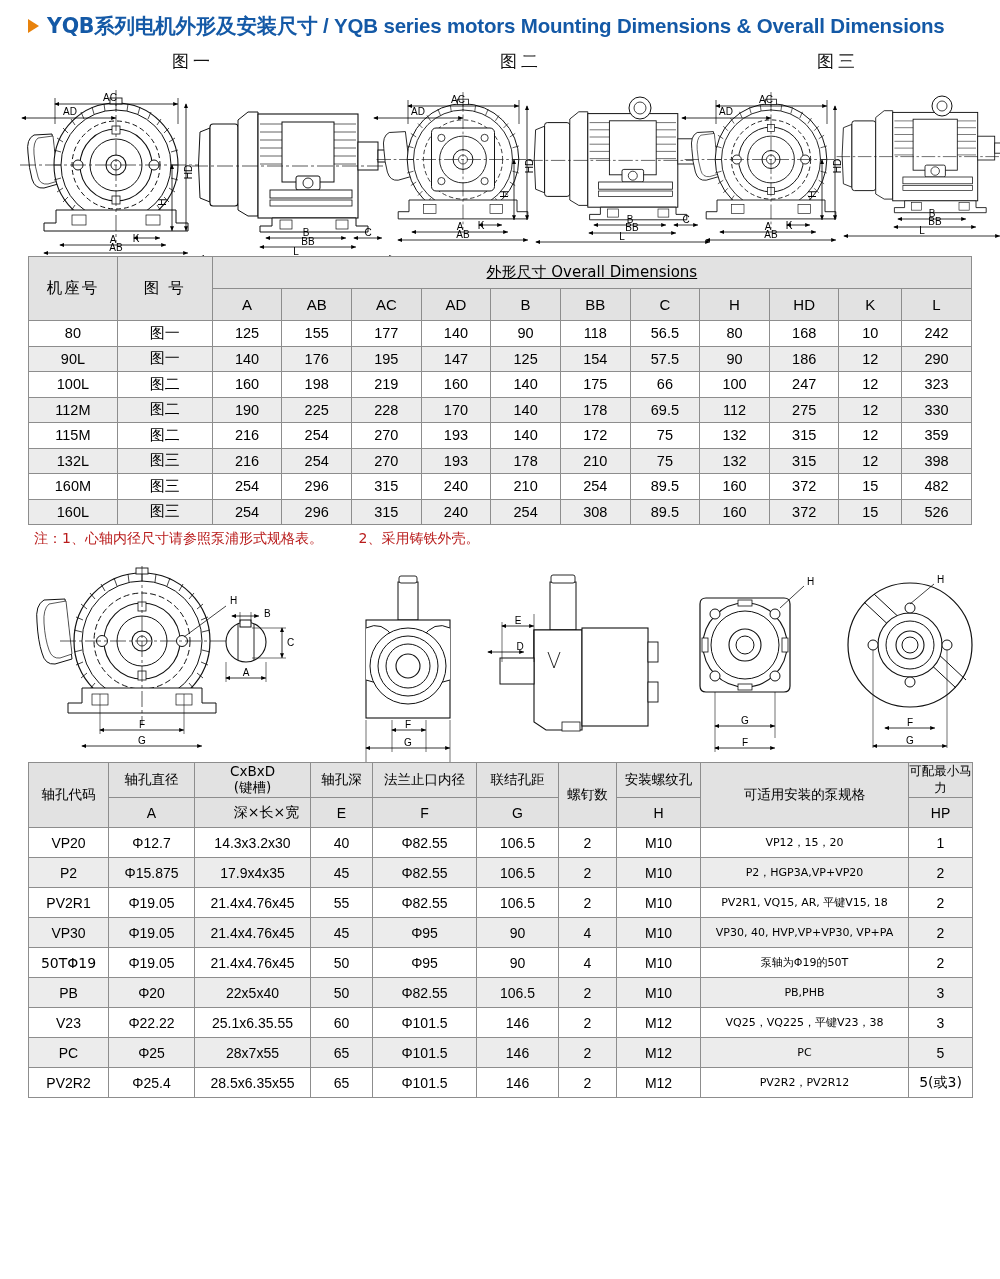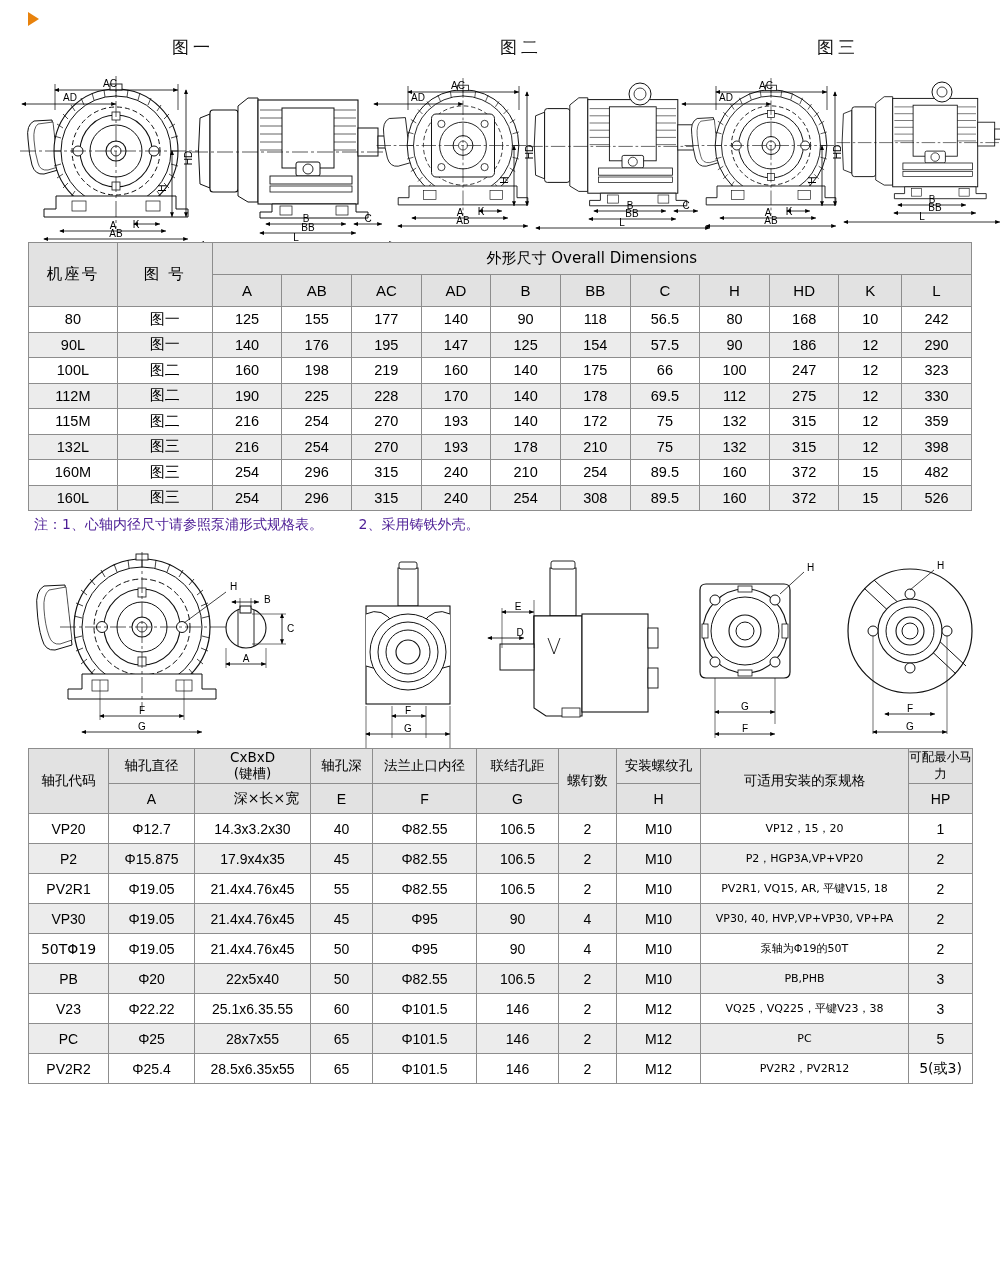--- a/index.html
+++ b/index.html
@@ -65,21 +65,21 @@
   .t1 th{ background:#e2e2e2; font-size:15px; height:32px; }
   .t1 td{ height:25.5px; font-size:14.5px; background:#ffffff; }
   .t1 tr.alt td{ background:#ececec; }
   .t1 .cjk{ font-family:"DejaVu Sans", sans-serif; font-size:15px; }
   .t1 .cjk-hd{ font-family:"DejaVu Sans", sans-serif; font-size:15.5px; letter-spacing:2px;}
 
   .note{
     margin-left:34px; margin-top:5px;
     font-size:14px;
     font-family:"DejaVu Sans", sans-serif;
-    color:#4c1d95;
+    color:#b91c1c;
     white-space:pre;
   }
 
   .t2{ width:944px; margin-left:28px; }
   .t2 th{
     background:#e2e2e2;
     font-size:13.5px;
     font-family:"DejaVu Sans", sans-serif;
   }
   .t2 th.sub{ height:30px; font-family:"Liberation Sans", sans-serif; font-size:14px;}
@@ -89,20 +89,21 @@
   .t2 .small{ font-size:11px; }
   .hdr-2line{ line-height:1.15; }
 </style>
 </head>
 <body>
 
 <div class="page">
 
   <div class="section-head" style="margin-top:12px;">
     <span class="tri"></span>
+    <span class="head-text"><span style="font-family:'DejaVu Sans',sans-serif;">YQB系列电机外形及安装尺寸</span> <span>/</span> <span>YQB series motors Mounting Dimensions &amp; Overall Dimensions</span></span>
   </div>
 
   <div class="fig-caption-row" style="margin-top:10px;">
     <span class="fig-caption" style="left:172px;">图一</span>
     <span class="fig-caption" style="left:500px;">图二</span>
     <span class="fig-caption" style="left:817px;">图三</span>
   </div>
 
   <div class="drawings" style="height:180px;">
   <svg width="1000" height="180" viewBox="0 0 1000 180">
@@ -369,21 +370,21 @@
         <col style="width:69px">
         <col style="width:69px">
       <col style="width:69px">
         <col style="width:62px">
         <col style="width:69px">
     </colgroup>
     <thead>
       <tr>
         <th rowspan="2" class="cjk-hd">机座号</th>
         <th rowspan="2" class="cjk-hd">图 号</th>
-        <th colspan="11" style="font-family:'DejaVu Sans',sans-serif;">外形尺寸 Overall Dimensions</th>
+        <th colspan="11" style="font-family:'DejaVu Sans',sans-serif;text-decoration:underline;">外形尺寸 Overall Dimensions</th>
       </tr>
       <tr>
         <th>A</th>
         <th>AB</th>
         <th>AC</th>
         <th>AD</th>
         <th>B</th>
         <th>BB</th>
         <th>C</th>
         <th>H</th>

